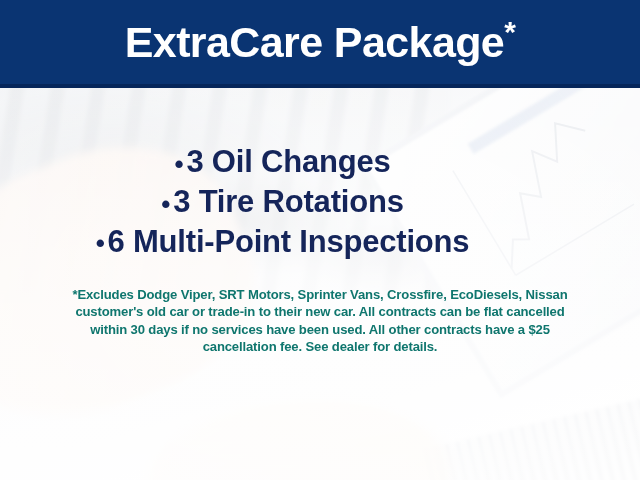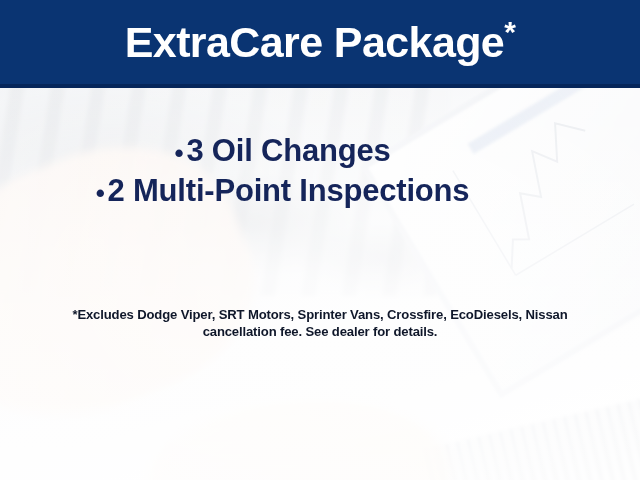--- a/index.html
+++ b/index.html
@@ -193,21 +193,21 @@
   .header-title .star {
     font-size: 30px;
     vertical-align: super;
     line-height: 0;
   }
 
   
   .benefits {
     position: absolute;
     left: 0;
-    top: 132px;
+    top: 143px;
     width: 565px;
     text-align: center;
   }
 
   .benefit-line {
     color: #15255a;
     font-size: 31px;
     font-weight: bold;
     line-height: 38px;
     letter-spacing: -0.2px;
@@ -220,27 +220,26 @@
     padding-right: 3px;
   }
 
   
   .disclaimer {
     position: absolute;
     left: 26px;
     top: 286px;
     width: 588px;
     text-align: center;
-    color: #0f172a;
+    color: #0f766e;
     font-size: 13.1px;
     font-weight: bold;
     line-height: 17.4px;
     letter-spacing: -0.15px;
     font-family: "Liberation Sans", sans-serif;
-    margin-top: 20px;
   }
 </style>
 </head>
 <body>
 
 <div id="promo-card">
 
   <div class="photo-layer">
     <div class="bg-base"></div>
     <div class="bg-engine"></div>
@@ -265,22 +264,27 @@
     <div class="header-title">
       <span>ExtraCare Package</span><span class="star">*</span>
     </div>
   </div>
 
   <div class="benefits">
     <div class="benefit-line">
       <span class="dot">•</span><span>3 Oil Changes</span>
     </div>
     <div class="benefit-line">
-      <span class="dot">•</span><span>2 Multi-Point Inspections</span>
+      <span class="dot">•</span><span>3 Tire Rotations</span>
+    </div>
+    <div class="benefit-line">
+      <span class="dot">•</span><span>6 Multi-Point Inspections</span>
     </div>
   </div>
 
   <div class="disclaimer">
     <div>*Excludes Dodge Viper, SRT Motors, Sprinter Vans, Crossfire, EcoDiesels, Nissan</div>
+    <div>customer's old car or trade-in to their new car. All contracts can be flat cancelled</div>
+    <div>within 30 days if no services have been used. All other contracts have a $25</div>
     <div>cancellation fee. See dealer for details.</div>
   </div>
 
 </div>
 
 </body></html>

